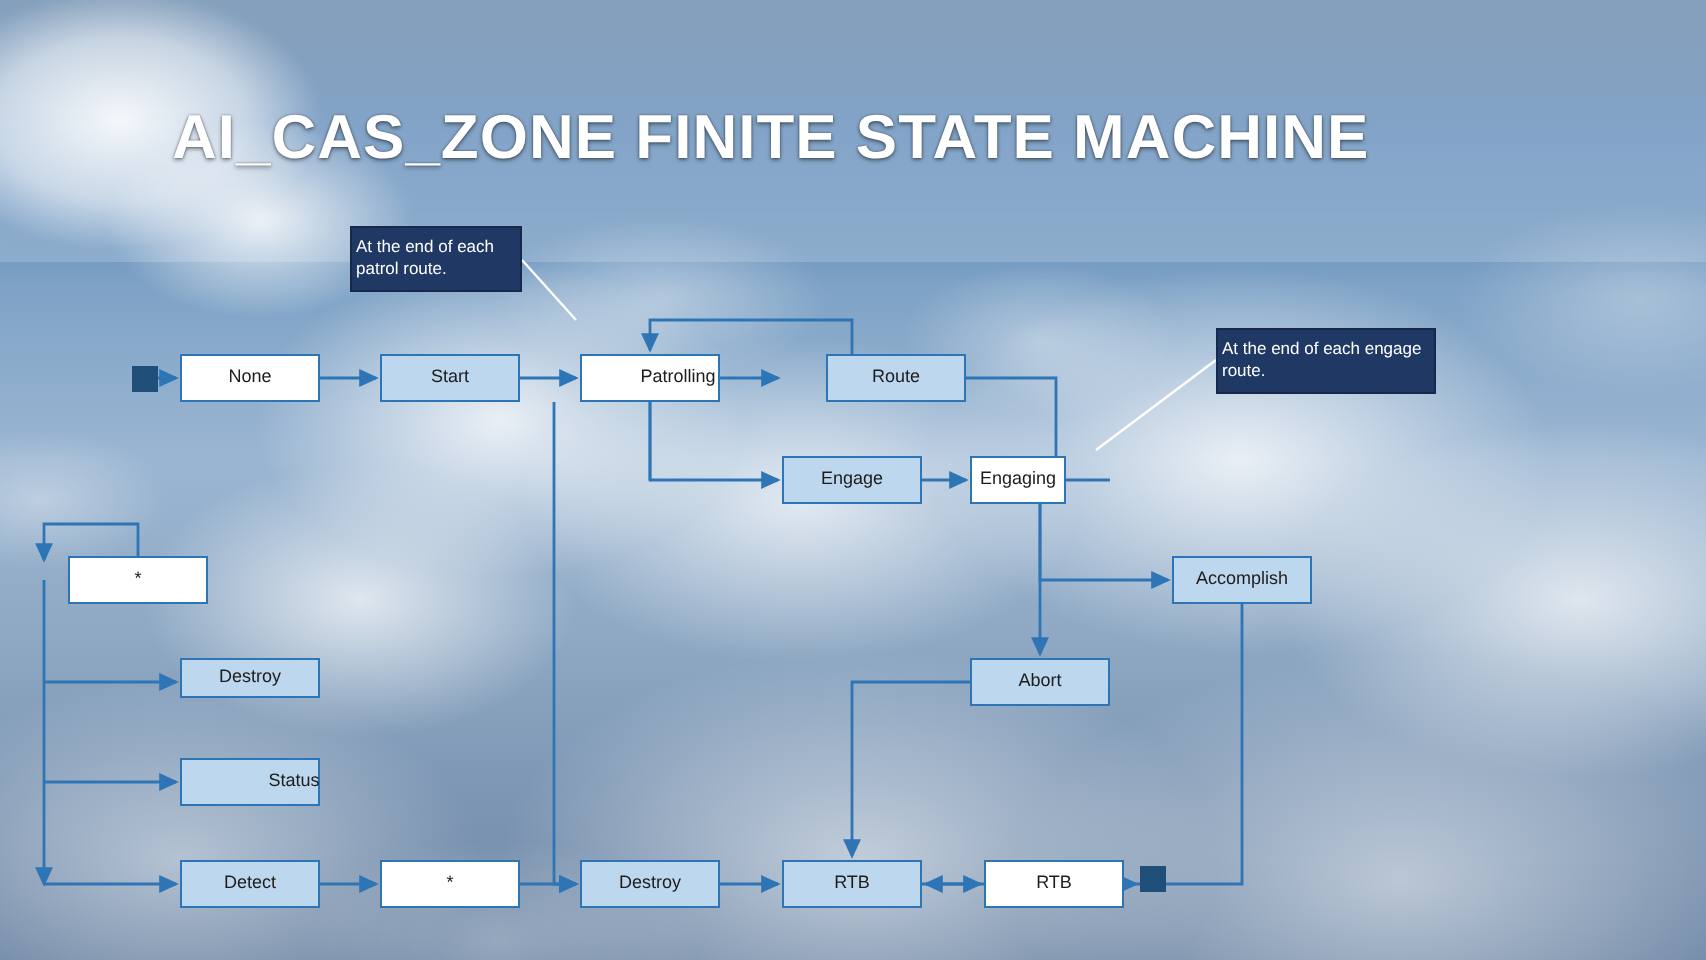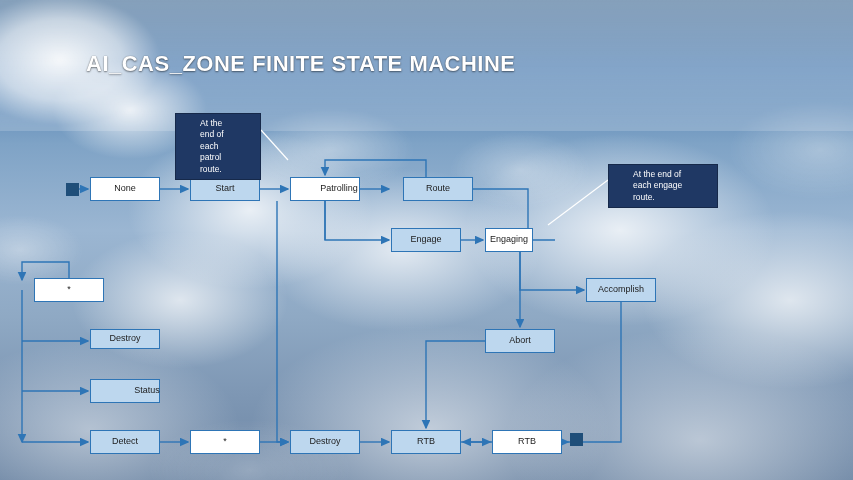--- a/index.html
+++ b/index.html
@@ -61,21 +61,21 @@
     top: 0;
     width: 10px;
     height: 131px;
     background: #1f4e79;
     opacity: 0.0;
   }
   .title-text {
     position: absolute;
     left: 86px;
     top: 51px;
-    font-size: 22px;
+    font-size: 31px;
     font-weight: bold;
     letter-spacing: 0.5px;
     color: #ffffff;
     text-shadow: 0 1px 2px rgba(0,0,0,0.45), 0 0 1px rgba(0,0,0,0.5);
     white-space: nowrap;
   }
 
   
   .diagram {
     position: absolute;
@@ -115,21 +115,21 @@
     background: #1f4e79;
   }
 
   .callout {
     position: absolute;
     box-sizing: border-box;
     background: #1f3864;
     color: #ffffff;
     font-size: 8.5px;
     line-height: 1.35;
-    padding: 4px 24px;
+    padding: 4px 2px;
     border: 1px solid #16294a;
   }
 </style>
 </head>
 <body>
 
 <div id="stage">
 
   <div class="bg"></div>
   <div class="bg2"></div>
@@ -204,21 +204,21 @@
         <path d="M608,180 L548,225"></path>
       </g>
     </svg>
 
     <div class="terminal" style="left:66px; top:183px;"></div>
     <div class="terminal" style="left:570px; top:433px;"></div>
 
     <div class="node white" style="left:90px;  top:177px; width:70px; height:24px;">None</div>
     <div class="node blue" style="left:190px; top:177px; width:70px; height:24px;">Start</div>
     <div class="node white" style="left:290px; top:177px; width:70px; height:24px;padding-left:28px;">Patrolling</div>
-    <div class="node blue" style="left:403px; top:177px; width:70px; height:24px;">Route</div>
+    <div class="node blue" style="left:413px; top:177px; width:70px; height:24px;">Route</div>
     <div class="node blue" style="left:391px; top:228px; width:70px; height:24px;">Engage</div>
     <div class="node white" style="left:485px; top:228px; width:48px; height:24px;">Engaging</div>
     <div class="node blue" style="left:586px; top:278px; width:70px; height:24px;">Accomplish</div>
     <div class="node blue" style="left:485px; top:329px; width:70px; height:24px;">Abort</div>
     <div class="node white" style="left:34px;  top:278px; width:70px; height:24px;">*</div>
     <div class="node blue" style="left:90px;  top:329px; width:70px; height:20px;">Destroy</div>
     <div class="node blue" style="left:90px;  top:379px; width:70px; height:24px;padding-left:44px;">Status</div>
     <div class="node blue" style="left:90px;  top:430px; width:70px; height:24px;">Detect</div>
     <div class="node white" style="left:190px; top:430px; width:70px; height:24px;">*</div>
     <div class="node blue" style="left:290px; top:430px; width:70px; height:24px;">Destroy</div>

